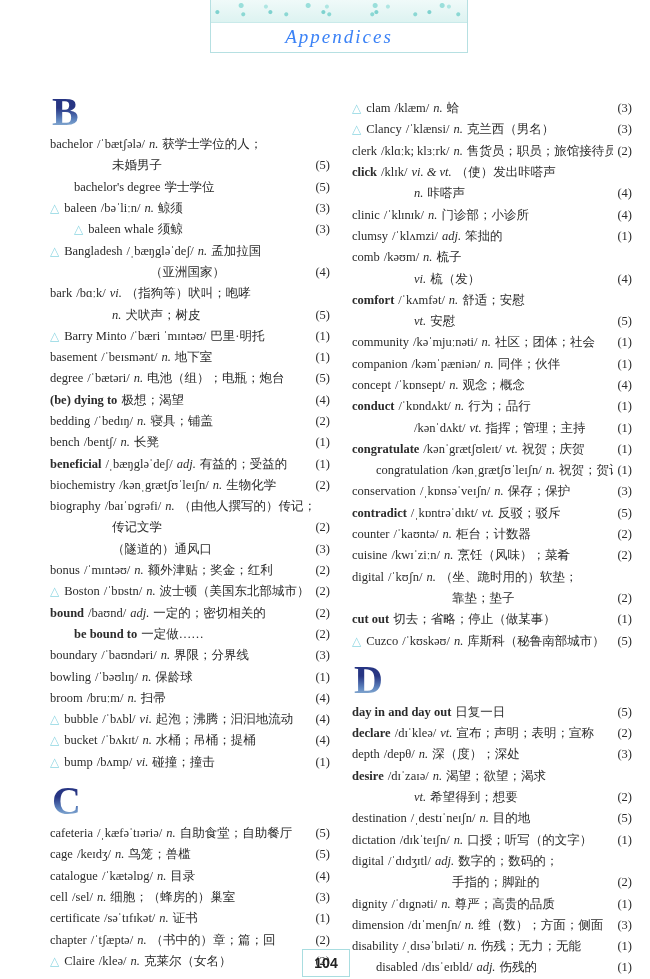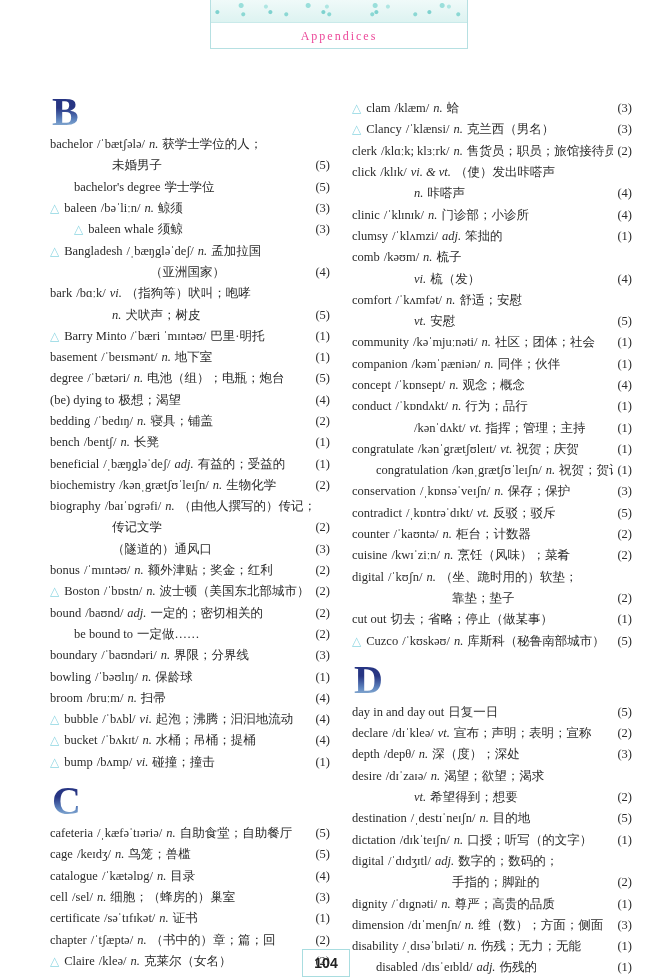--- a/index.html
+++ b/index.html
@@ -9,40 +9,40 @@
   .hdr{position:absolute;left:210px;top:0;width:256px;border:1px solid #b6e0e2;border-top:none;}
   .hdr-band{height:22px;
     background:
       radial-gradient(circle at 12% 55%, #7fd2cf 0 1.5px, rgba(0,0,0,0) 2.5px),
       radial-gradient(circle at 45% 25%, #9adfdb 0 2px, rgba(0,0,0,0) 3px),
       radial-gradient(circle at 75% 65%, #8bd8d4 0 1.5px, rgba(0,0,0,0) 2.5px),
       radial-gradient(circle at 90% 30%, #aee6e2 0 1.5px, rgba(0,0,0,0) 2.5px),
       linear-gradient(#f0faf9,#ddf3f1);
     background-size:53px 22px,67px 22px,43px 22px,61px 22px,100% 100%;}
   .hdr-strip{border-top:1px solid #c9eaea;padding:3px 0 4px;text-align:center;}
-  .hdr-title{font-size:12px;color:#ec4899;letter-spacing:2px;}
+  .hdr-title{font-style:italic;font-size:19px;color:#3b82f6;letter-spacing:2px;}
   
   .cols{position:absolute;left:50px;top:84px;width:582px;display:flex;}
   .col{width:280px;}
   .col.right{margin-left:22px;padding-top:14px;}
   
   .letter{height:44px;display:flex;align-items:flex-end;padding:2px 0 4px 2px;
     font-size:40px;line-height:36px;font-weight:800;
     background:linear-gradient(180deg,#273583 48%,#5f86c0 72%,#a9cade 95%);
     -webkit-background-clip:text;background-clip:text;color:transparent;}
   
   .row{height:21.3px;display:flex;align-items:center;font-size:12.5px;}
   .lt{flex:1;white-space:nowrap;overflow:hidden;}
   .num{flex:none;margin-left:4px;}
   .ind1{padding-left:24px;}
   .ind2{padding-left:62px;justify-content:flex-end;}
   .ind3{padding-left:100px;}
   .tri{color:#8ed6e2;margin-right:5px;font-size:12px;}
   .head{margin-right:4px;}
-  .head.b{font-weight:400;}
+  .head.b{font-weight:700;}
   .pron{margin-right:4px;margin-top:29px;}
   .pos{font-style:italic;margin-right:4px;}
   
   .pageno{position:absolute;left:302px;bottom:2px;width:46px;height:26px;
     border:1px solid #a9dde0;display:flex;align-items:center;justify-content:center;
     font-weight:700;font-size:14px;font-family:"Liberation Sans","DejaVu Sans",sans-serif;color:#222;}
 </style>
 </head>
 <body>
 

